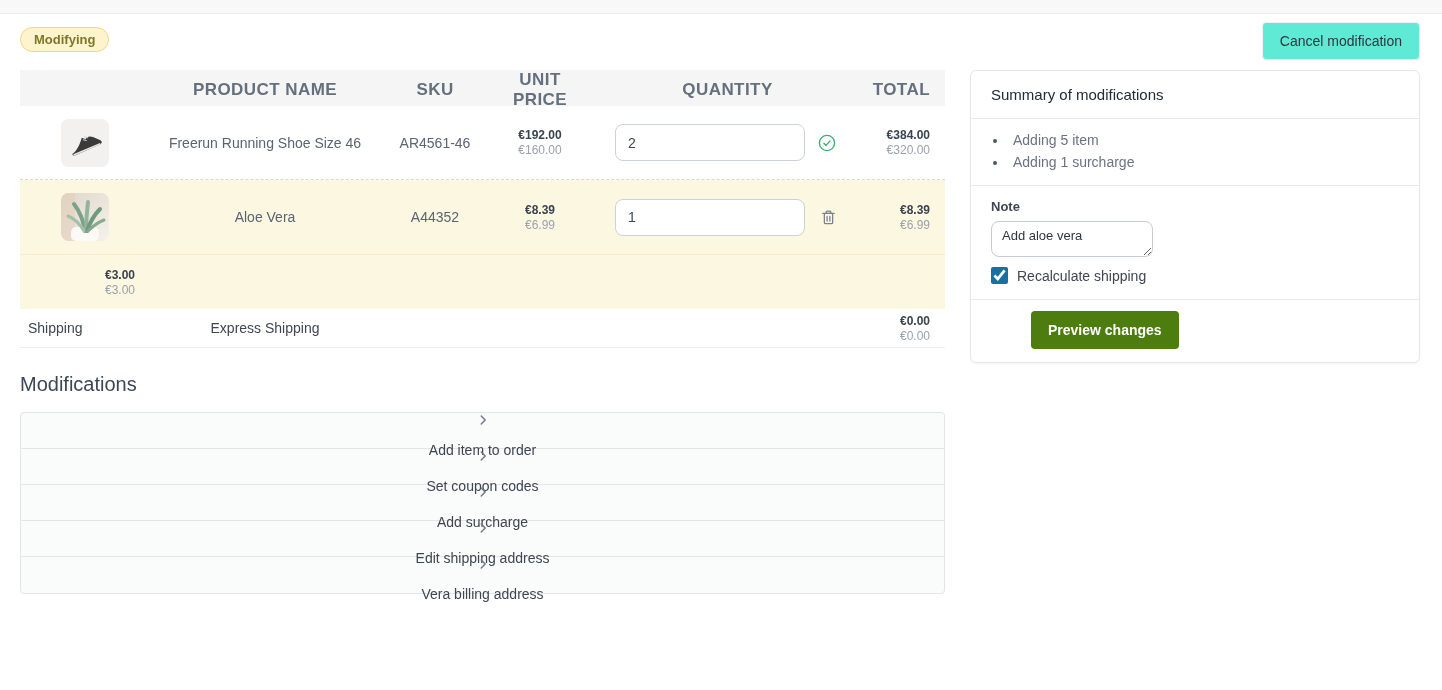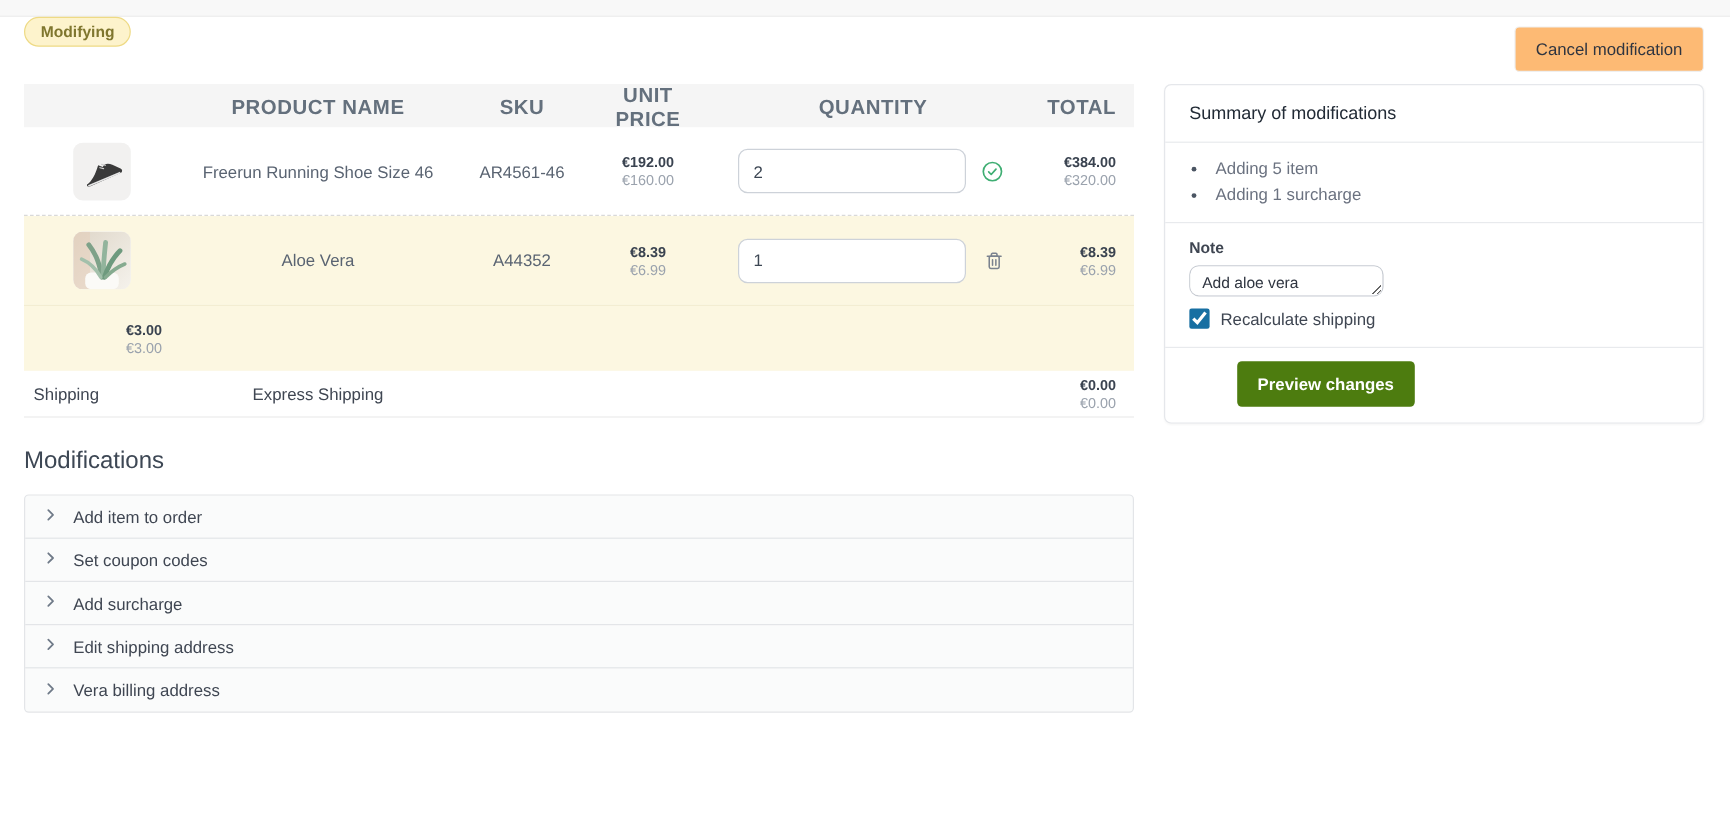--- a/index.html
+++ b/index.html
@@ -3,24 +3,24 @@
 <meta charset="utf-8">
 <style>
   * { margin:0; padding:0; box-sizing:border-box; }
   html,body { width:1442px; height:690px; background:#ffffff;
     font-family:"Liberation Sans", sans-serif; color:#3d4754; font-size:14px; }
   .topbar { height:14px; background:#f8f8f8; border-bottom:1px solid #ededed; }
   .page { padding:0 22px 0 20px; }
 
   
   .page-header { position:relative; height:56px; }
-  .badge { position:absolute; left:0; top:0; display:inline-block;
+  .badge { position:absolute; left:0; top:13px; display:inline-block;
     background:#fdf3cc; border:1px solid #eeda85; color:#7f762e;
     font-size:13px; font-weight:600; padding:4px 13px; border-radius:999px; }
-  .cancel-btn { position:absolute; right:0; top:8px; background:#fdba74;
+  .cancel-btn { position:absolute; right:0; top:8px; background:#5eead4;
     border:1px solid #efefef; border-radius:4px; color:#2f3540; font-size:14px;
     font-family:inherit; padding:10px 17px; cursor:pointer; }
 
   .content { display:flex; align-items:flex-start; }
   .left-col { width:925px; }
 
   
   .grid-row { display:grid; grid-template-columns:130px 230px 110px 100px 275px 80px; align-items:center; }
   .thead { background:#f5f5f5; height:36px; }
   .th { font-size:17px; font-weight:700; color:#64707d; letter-spacing:.45px; text-align:center; }
@@ -44,35 +44,35 @@
     padding-left:8px; color:#3f4652; }
   .tr-fee.hl { border-top:1px solid #f3edd2; }
   .tr-ship { height:39px; border-bottom:1px solid #ececec; }
   .tr-ship .ship-label { padding-left:8px; color:#3f4652; }
   .tr-ship .ship-method { text-align:center; color:#3f4652; }
 
   
   .mods-heading { font-size:20px; font-weight:400; color:#3d4754; margin-top:25px; }
   .accordion { margin-top:16px; border:1px solid #e3e5e8; border-radius:4px; background:#fafbfb; }
   .acc-row { display:flex; align-items:center; gap:12px; height:36px; padding:0 14px;
-    border-bottom:1px solid #e3e5e8; cursor:pointer; color:#3f4652; font-size:14px; }
+    border-bottom:1px solid #e3e5e8; cursor:pointer; color:#3f4652; font-size:14px;flex-direction:column; }
   .acc-row:last-child { border-bottom:none; }
 
   
   .summary-card { width:450px; margin-left:25px; background:#fff;
     border:1px solid #e5e7eb; border-radius:6px; box-shadow:0 1px 2px rgba(0,0,0,.04); }
   .sum-header { padding:15px 20px; border-bottom:1px solid #e8eaed;
     font-size:15px; font-weight:500; color:#222b36; }
   .sum-bullets { padding:10px 20px 12px 20px; border-bottom:1px solid #e8eaed; }
   .sum-bullets ul { list-style:disc; margin-left:17px; }
   .sum-bullets li { color:#6b7280; font-size:14px; padding:3px 0 3px 5px; }
   .sum-bullets li::marker { color:#4b5563; }
   .sum-note { padding:13px 20px 15px 20px; border-bottom:1px solid #e8eaed; }
   .note-label { font-size:13px; font-weight:600; color:#3f4652; display:block; }
-  .note-input { margin-top:7px; width:162px; height:26px; border:1px solid #c8ccd3;
+  .note-input { margin-top:7px; width:162px; height:36px; border:1px solid #c8ccd3;
     border-radius:8px; font-family:inherit; font-size:13px; color:#2f3540;
     padding:6px 10px; resize:both; }
   .check-row { display:flex; align-items:center; gap:9px; margin-top:7px; }
   .check-row input[type=checkbox] { width:17px; height:17px; accent-color:#176fa2; cursor:pointer; }
   .check-row label { color:#3f4652; font-size:14px; cursor:pointer; }
   .sum-footer { padding:11px 20px 13px 20px; }
   .primary-btn { background:#4d7c0f; color:#fff; border:none; border-radius:4px;
     font-family:inherit; font-size:14px; font-weight:700; padding:11px 17px; cursor:pointer;margin-left:40px; }
 </style>
 </head>

